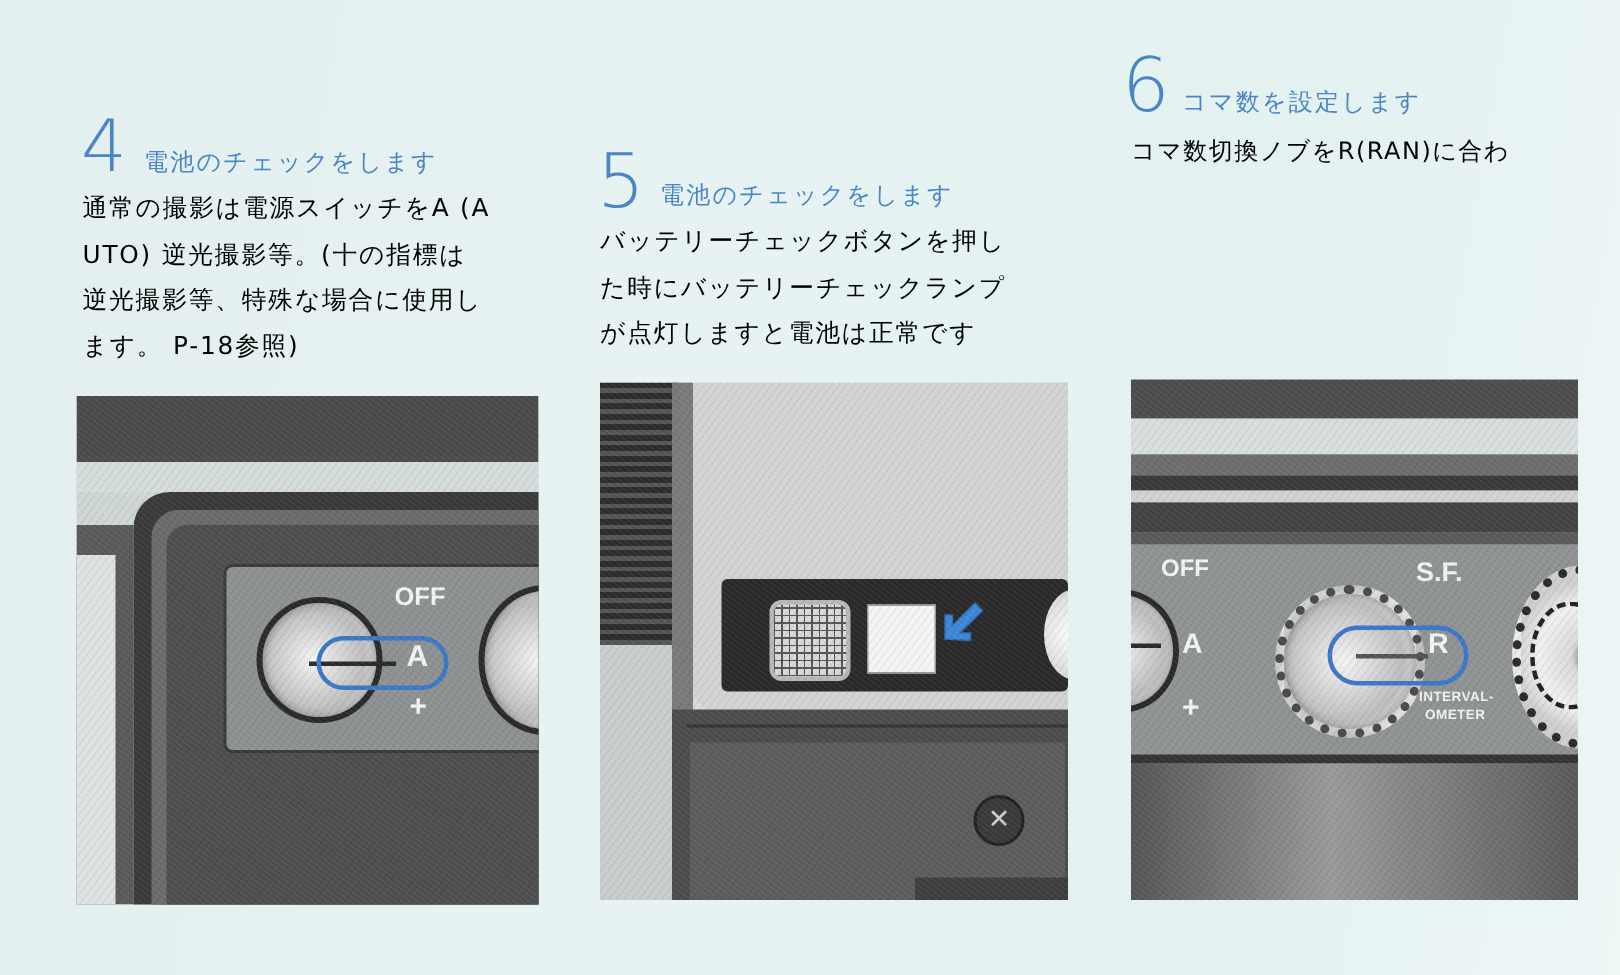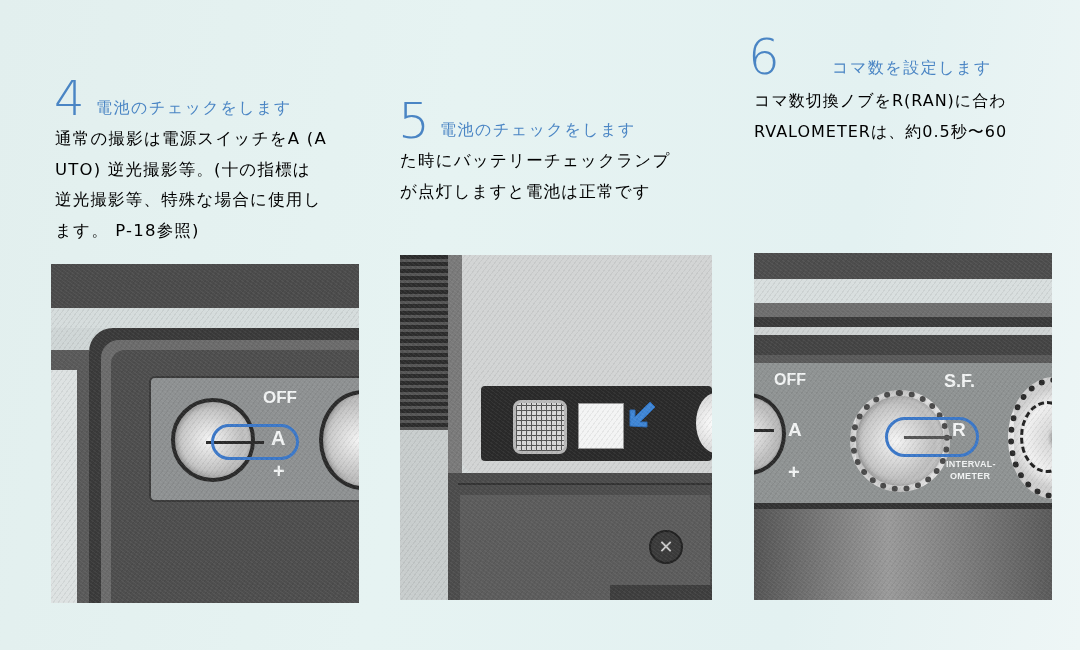--- a/index.html
+++ b/index.html
@@ -79,20 +79,21 @@
       <div class="lbl" style="left:220px;top:163px;font-size:20px;">A</div>
       <div class="lbl" style="left:222px;top:196px;font-size:20px;">+</div>
       <div class="highlight" style="left:160px;top:160px;width:82px;height:30px;"></div>
     </div>
   </div>
 
   <div class="step" style="left:0;top:0;">
     <div class="step-num" style="left:398px;top:96px;font-size:50px;">5</div>
     <div class="step-title" style="left:440px;top:120px;">電池のチェックをします</div>
     <div class="step-body" style="left:400px;top:146px;">
+      <span>バッテリーチェックボタンを押し</span>
       <span>た時にバッテリーチェックランプ</span>
       <span>が点灯しますと電池は正常です</span>
     </div>
 
     <div class="photo grain" style="left:400px;top:255px;width:312px;height:345px;background:#d6dbdb;">
 
       <div class="abs" style="left:0;top:0;width:52px;height:175px;background:repeating-linear-gradient(180deg,#2c2c2c 0 4px,#555 4px 7px);"></div>
       <div class="abs" style="left:48px;top:0;width:14px;height:345px;background:#7a7a7a;"></div>
 
       <div class="abs" style="left:62px;top:0;width:250px;height:218px;background:#d2d4d4;border-radius:0 0 0 14px;"></div>
@@ -118,24 +119,23 @@
       <div class="abs" style="left:249px;top:275px;width:30px;height:30px;border-radius:50%;background:#3a3a3a;border:2px solid #222;color:#ccc;font-size:18px;text-align:center;line-height:30px;">✕</div>
 
       <div class="abs" style="left:0;top:175px;width:48px;height:170px;background:#c8cdcd;"></div>
       <div class="abs" style="left:210px;top:330px;width:102px;height:15px;background:#3e3e3e;"></div>
     </div>
   </div>
 
   <div class="step" style="left:0;top:0;">
     <div class="ghost"></div>
     <div class="step-num" style="left:748px;top:32px;font-size:50px;">6</div>
-    <div class="step-title" style="left:832px;top:58px;">コマ数を設定します</div>
+    <div class="step-title" style="left:788px;top:58px;">コマ数を設定します</div>
     <div class="step-body" style="left:754px;top:86px;font-size:16px;letter-spacing:1px;">
       <span>コマ数切換ノブをR(RAN)に合わ</span>
-      <span>RVALOMETERは、約0.5秒〜60</span>
     </div>
 
     <div class="photo grain" style="left:754px;top:253px;width:298px;height:347px;background:#8c9090;">
       <div class="abs" style="left:0;top:0;width:298px;height:26px;background:#4d4d4d;"></div>
       <div class="abs" style="left:0;top:26px;width:298px;height:24px;background:#d8dede;"></div>
       <div class="abs" style="left:0;top:50px;width:298px;height:14px;background:#6e6e6e;"></div>
       <div class="abs" style="left:0;top:64px;width:298px;height:10px;background:#3a3a3a;"></div>
       <div class="abs" style="left:0;top:74px;width:298px;height:8px;background:#d0d4d4;"></div>
       <div class="abs" style="left:0;top:82px;width:298px;height:20px;background:#444;"></div>
       <div class="abs" style="left:0;top:102px;width:298px;height:8px;background:#5a5a5a;"></div>

